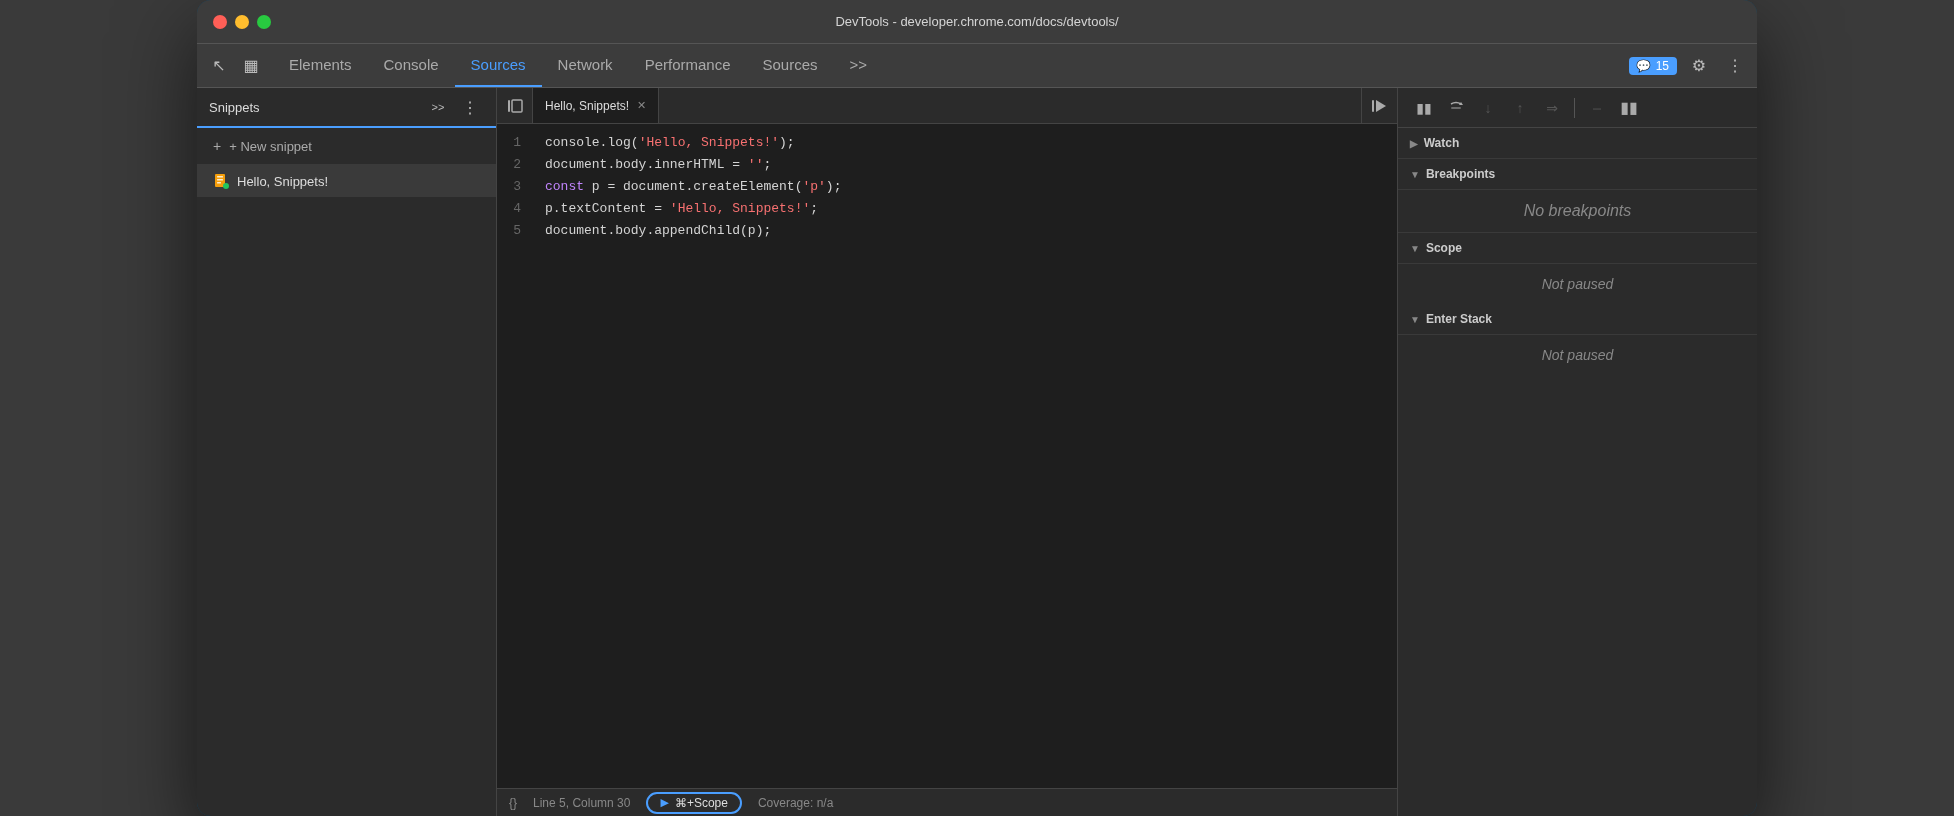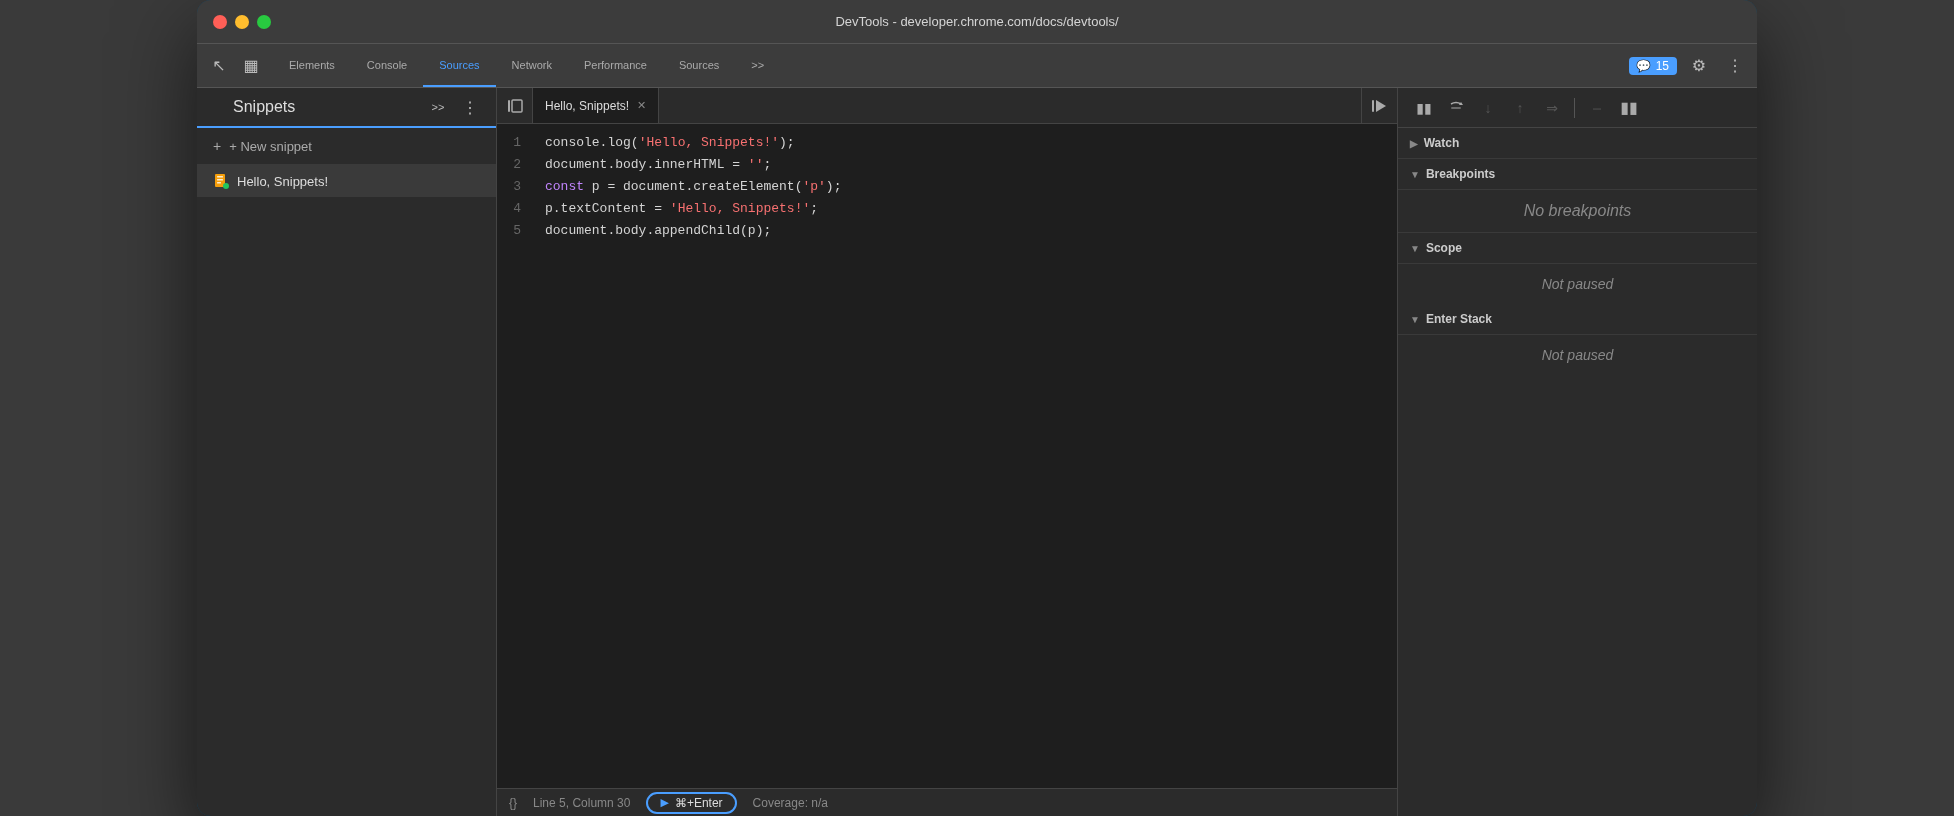--- a/index.html
+++ b/index.html
@@ -78,21 +78,21 @@
     .tab-bar {
       display: flex;
       align-items: stretch;
       height: 100%;
     }
     .tab-item {
       padding: 0 16px;
       display: flex;
       align-items: center;
       color: #aaa;
-      font-size: 11px;
+      font-size: 15px;
       cursor: pointer;
       border-bottom: 2px solid transparent;
       height: 100%;
     }
     .tab-item.active {
       color: #4a9eff;
       border-bottom: 2px solid #4a9eff;
       font-weight: 500;
     }
     .toolbar-right {
@@ -124,23 +124,22 @@
     }
     .sidebar-header {
       display: flex;
       align-items: center;
       padding: 8px 12px;
       border-bottom: 2px solid #4a9eff;
       height: 40px;
     }
     .sidebar-title {
       color: #ddd;
-      font-size: 16px;
+      font-size: 13px;
       font-weight: 500;
-      margin-left: 24px;
     }
     .sidebar-header-icons {
       display: flex;
       align-items: center;
       gap: 4px;
       margin-left: auto;
     }
     .new-snippet {
       display: flex;
       align-items: center;
@@ -449,21 +448,21 @@
           <div>5</div>
         </div>
         <div class="code-content"><div class="code-line"><span class="plain">console.log(</span><span class="str">'Hello, Snippets!'</span><span class="plain">);</span></div><div class="code-line"><span class="plain">document.body.innerHTML = </span><span class="str">''</span><span class="plain">;</span></div><div class="code-line"><span class="kw">const</span><span class="plain"> p = document.createElement(</span><span class="str">'p'</span><span class="plain">);</span></div><div class="code-line"><span class="plain">p.textContent = </span><span class="str">'Hello, Snippets!'</span><span class="plain">;</span></div><div class="code-line"><span class="plain">document.body.appendChild(p);</span></div></div>
       </div>
 
       <div class="editor-statusbar">
         <span style="cursor:pointer;">{}</span>
         <span>Line 5, Column 30</span>
         <div class="run-shortcut">
           <span class="play-icon">▶</span>
-          <span>⌘+Enter</span>
+          <span>⌘+Scope</span>
         </div>
         <span>Coverage: n/a</span>
       </div>
     </div>
 
     <div class="right-panel">
 
       <div class="debugger-toolbar">
         <button class="debug-btn">▮▮</button>
         <button class="debug-btn">

